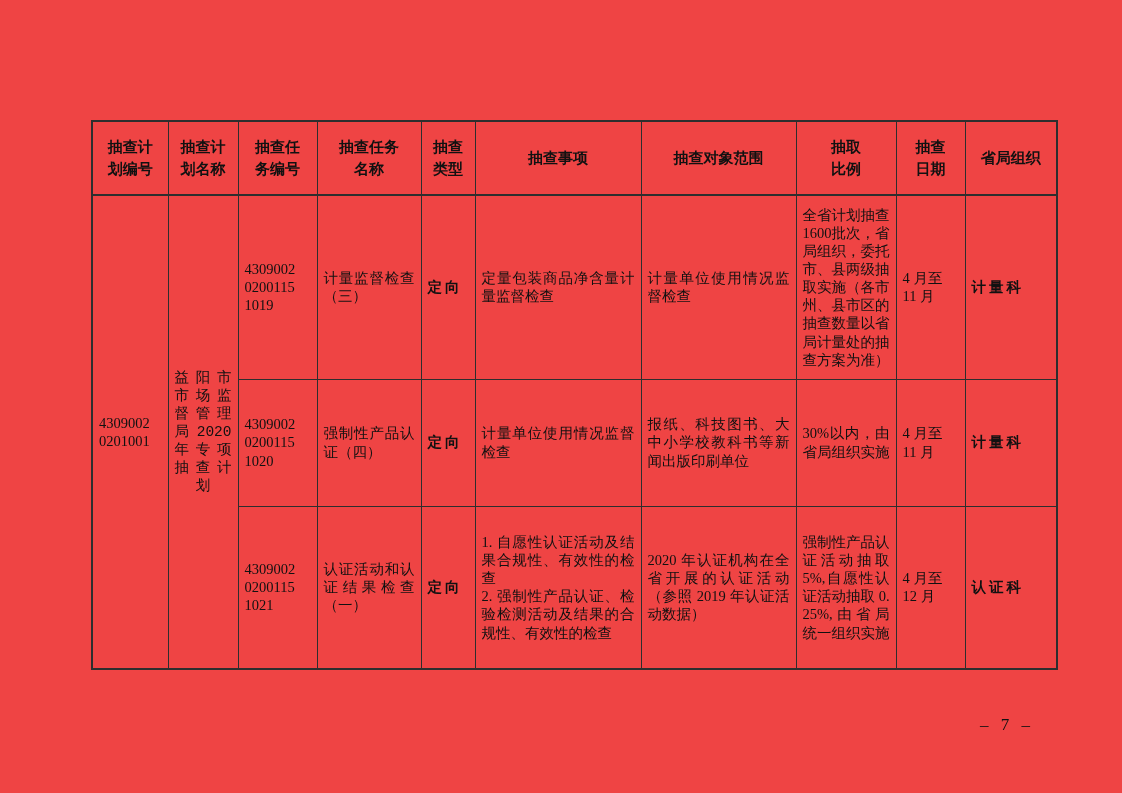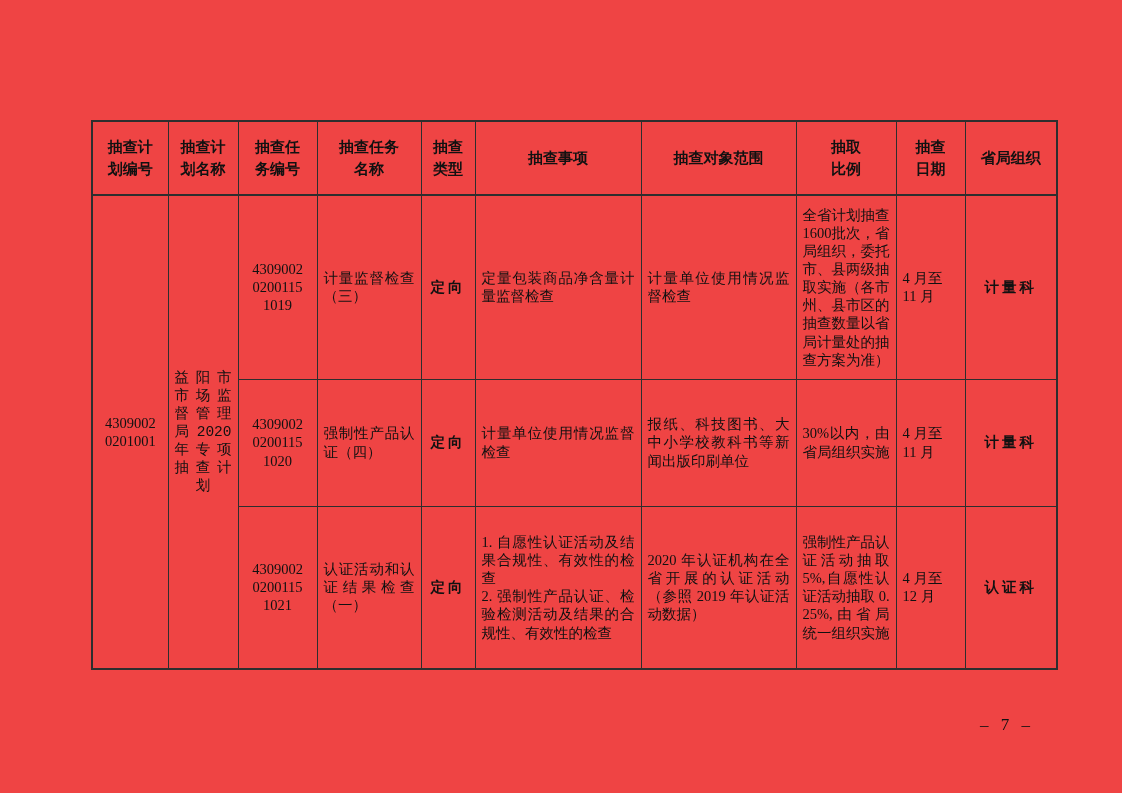--- a/index.html
+++ b/index.html
@@ -38,21 +38,21 @@
     font-size: 15px;
     text-align: center;
     line-height: 1.45;
     border-bottom-width: 2.5px;
     height: 74px;
   }
   tr.row-h1 { height: 184px; }
   tr.row-h2 { height: 127px; }
   tr.row-h3 { height: 163px; }
 
-  .cell-center { text-align: center; }
+  .cell-center { text-align: left; }
   .cell-justify { text-align: justify; }
   .cell-left { text-align: left; }
   .cell-plan-name { text-align: justify; text-align-last: center; font-family: Liberation Mono, monospace; }
   .cjk-spread { letter-spacing: 3px; font-weight: bold; }
 
   .page-number {
     position: absolute;
     right: 88px;
     bottom: 58px;
     font-size: 17px;

